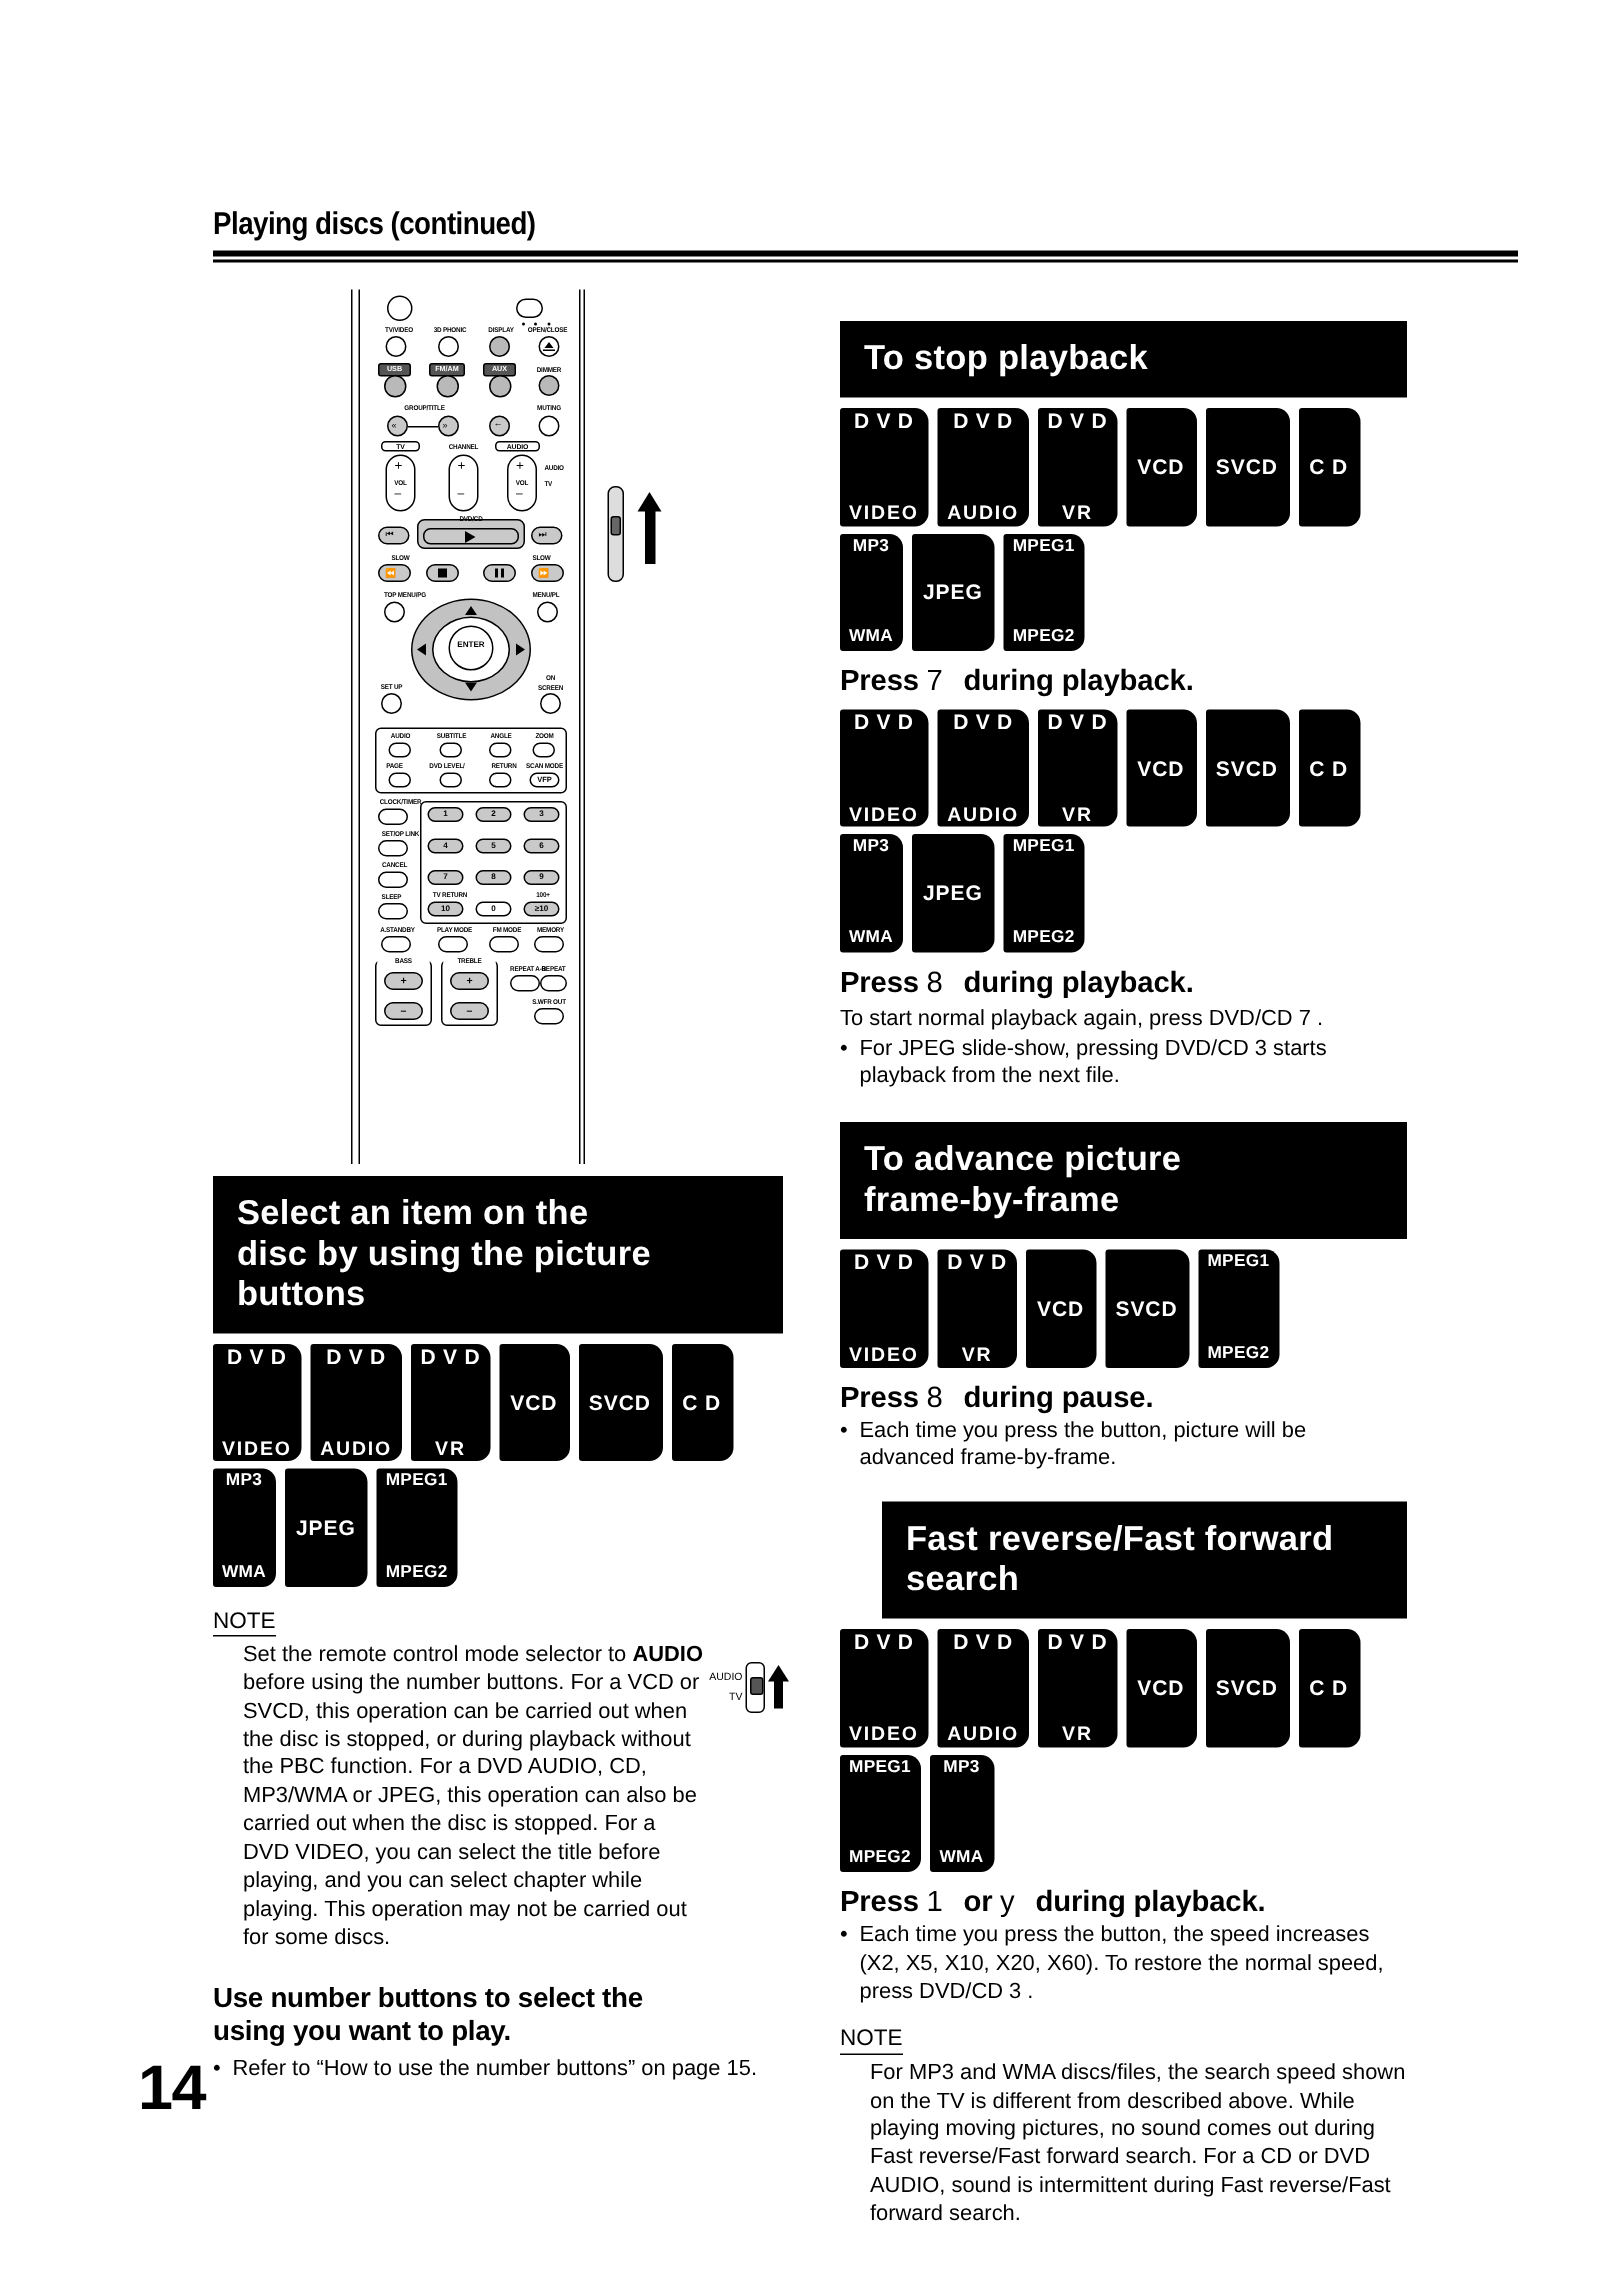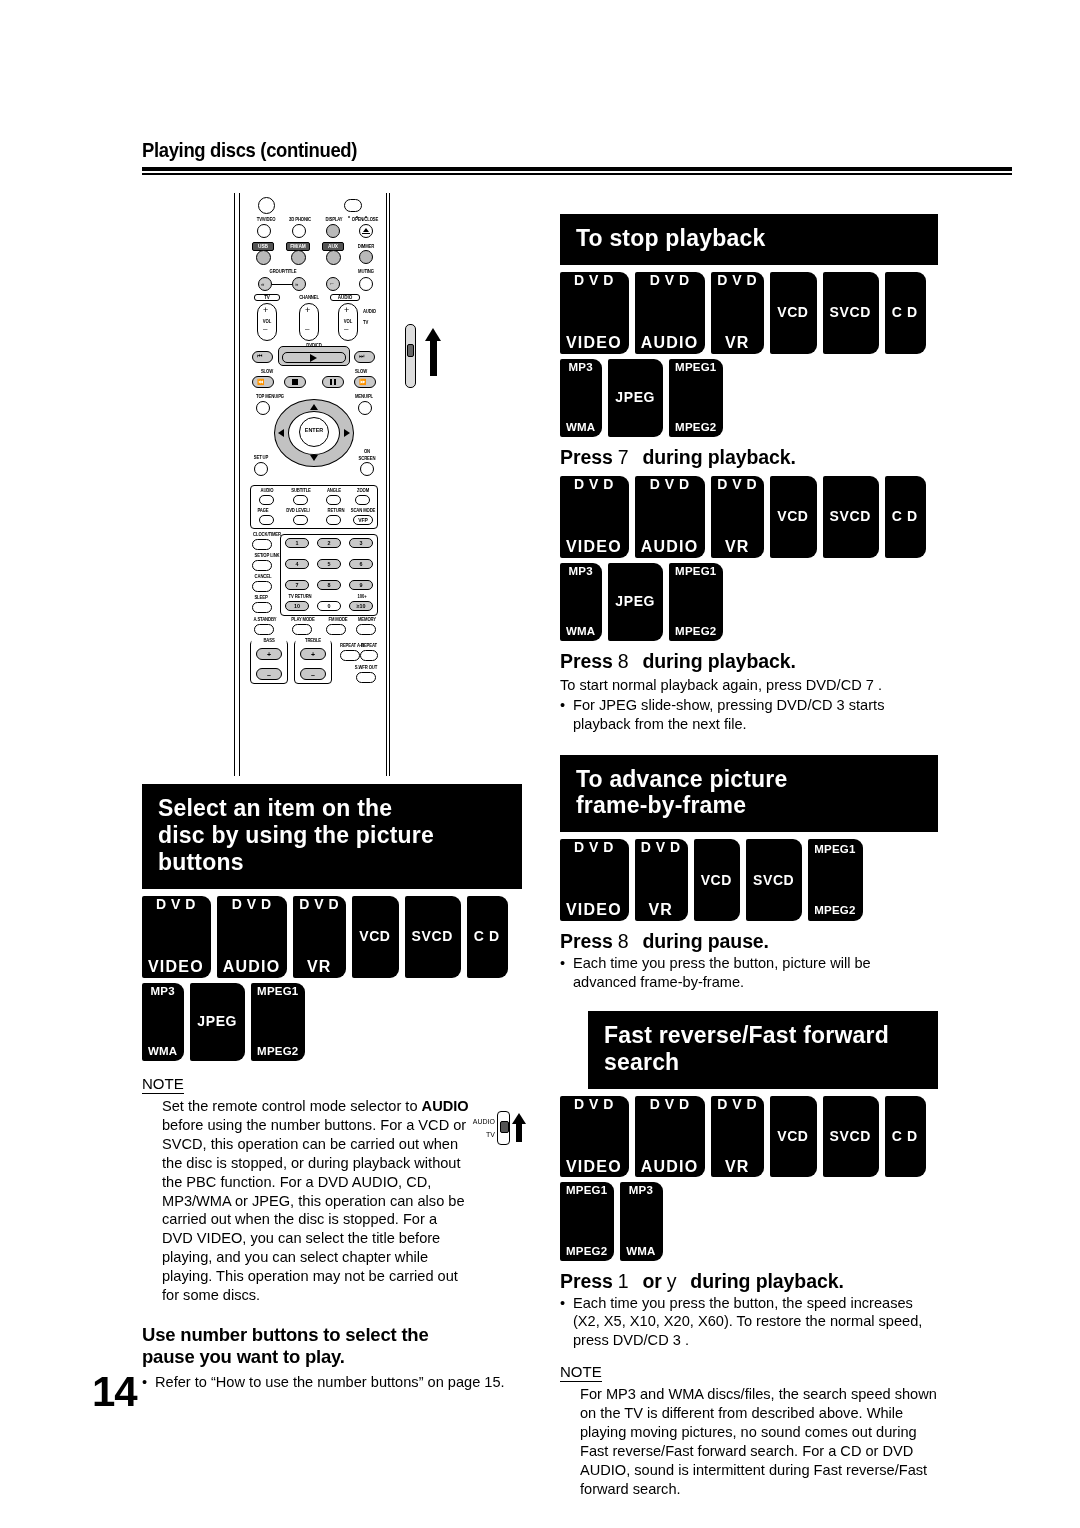--- a/index.html
+++ b/index.html
@@ -40,21 +40,21 @@
   .badge {
     background:#000; color:#fff;
     border-radius:2px 9px 9px 2px;
     padding:1px 7px 2px 6px;
     font-weight:bold;
     display:flex; flex-direction:column; align-items:center; justify-content:center;
     min-height:26px;
     gap:48px;
   }
   .badge .l1 { font-size:14px; line-height:1.0; letter-spacing:0.5px; }
-  .badge .l2 { font-size:16px; line-height:1.05; letter-spacing:1.2px; }
+  .badge .l2 { font-size:13px; line-height:1.05; letter-spacing:1.2px; }
   .badge.single .l1 { font-size:14px; padding:3px 1px; letter-spacing:0.6px; }
   .badge.two-line { padding:2px 7px 3px 6px; }
   .badge.two-line .l1, .badge.two-line .l2 { font-size:11.5px; letter-spacing:0.2px; line-height:1.1; }
 
   
   .press-line {
     margin-top:9px;
     font-size:19.5px; font-weight:bold;
     letter-spacing:-0.1px;
     display:flex; align-items:baseline; flex-wrap:wrap;
@@ -409,21 +409,21 @@
         </span>
         <span class="sw"></span>
         <span class="up-arrow"></span>
       </span>
     </div>
   </div>
 
   <div style="margin-top:19px;">
     <div class="sub-head">
       <div>Use number buttons to select the</div>
-      <div>pause you want to play.</div>
+      <div>using you want to play.</div>
     </div>
     <div class="bullet" style="margin-top:4px;">
       <span class="dot">•</span>
       <span class="btxt">Refer to “How to use the number buttons” on page 15.</span>
     </div>
   </div>
 </div>
 
 <div class="col-right">
 

